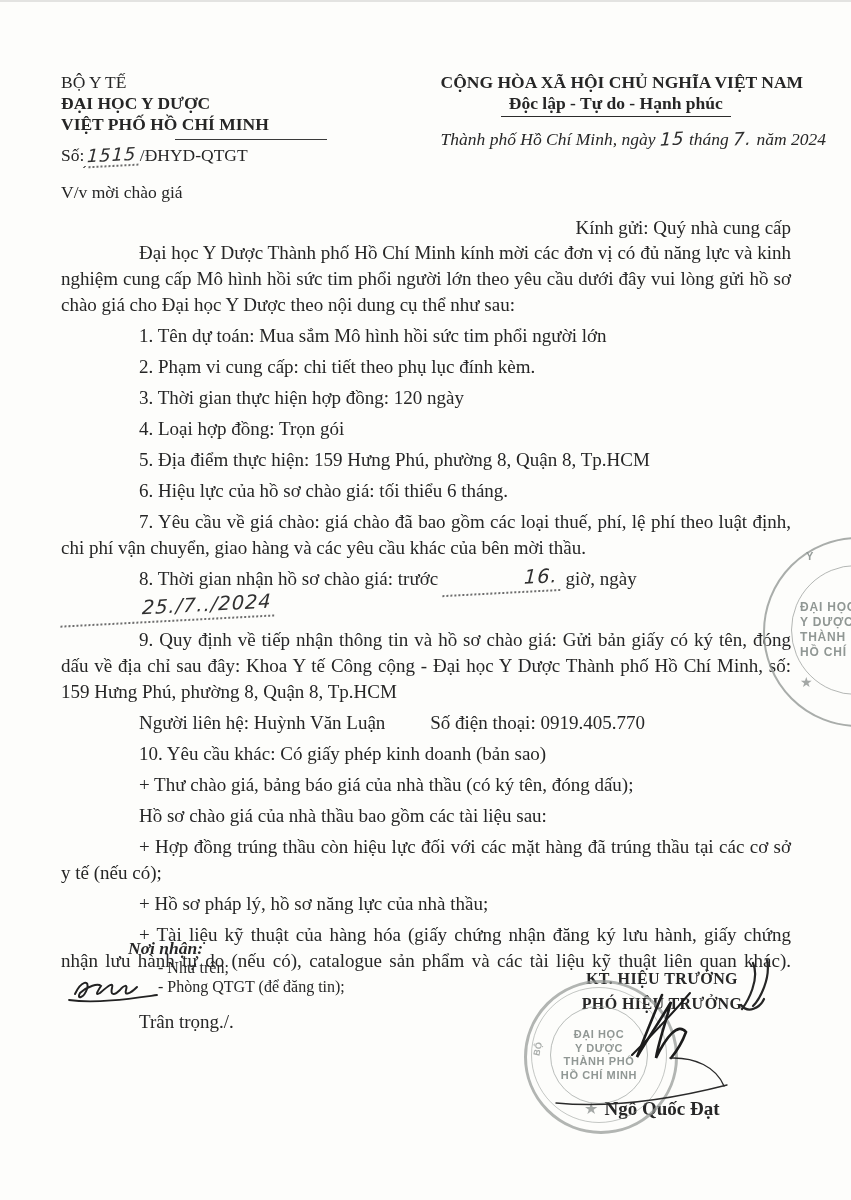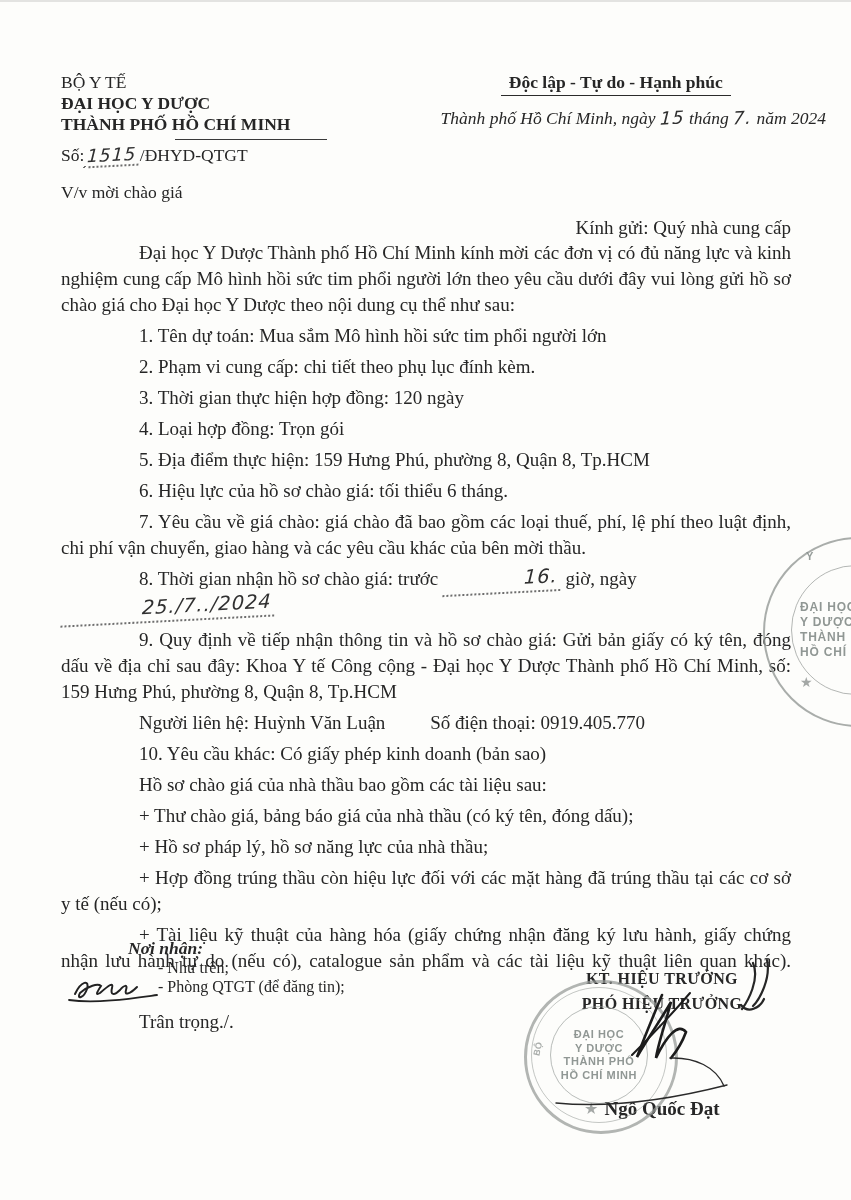--- a/index.html
+++ b/index.html
@@ -79,28 +79,29 @@
 </head>
 <body>
 
 <div class="page">
   <div class="content">
 
     <div class="hdr">
       <div class="hdr-left">
         <div class="h-line">BỘ Y TẾ</div>
         <div class="h-line bold">ĐẠI HỌC Y DƯỢC</div>
-        <div class="h-line bold">THÀNH PHỐ HỒ CHÍ MINH</div>
+        <div class="h-line bold">VIỆT PHỐ HỒ CHÍ MINH</div>
         <div class="rule"></div>
         <div class="so-line">
           <span>Số:</span><span class="hand blank">1515</span><span>/ĐHYD-QTGT</span>
         </div>
         <div class="subject">V/v mời chào giá</div>
       </div>
       <div class="hdr-right">
+        <div class="h-line bold">CỘNG HÒA XÃ HỘI CHỦ NGHĨA VIỆT NAM</div>
         <div><span class="h-line bold underlined">Độc lập - Tự do - Hạnh phúc</span></div>
         <div class="date-line">
           <span>Thành phố Hồ Chí Minh, ngày</span>
           <span class="hand">15</span>
           <span>tháng</span>
           <span class="hand">7.</span>
           <span>năm 2024</span>
         </div>
       </div>
     </div>
@@ -125,25 +126,25 @@
     </p>
 
     <p class="para">9. Quy định về tiếp nhận thông tin và hồ sơ chào giá: Gửi bản giấy có ký tên, đóng dấu về địa chỉ sau đây: Khoa Y tế Công cộng - Đại học Y Dược Thành phố Hồ Chí Minh, số: 159 Hưng Phú, phường 8, Quận 8, Tp.HCM</p>
 
     <p class="para no-justify">
       <span>Người liên hệ: Huỳnh Văn Luận</span>
       <span class="phone">Số điện thoại: 0919.405.770</span>
     </p>
 
     <p class="para">10. Yêu cầu khác: Có giấy phép kinh doanh (bản sao)</p>
+    <p class="para">+ Thư chào giá, bảng báo giá của nhà thầu (có ký tên, đóng dấu);</p>
+
     <p class="para">Hồ sơ chào giá của nhà thầu bao gồm các tài liệu sau:</p>
-
-    <p class="para">+ Thư chào giá, bảng báo giá của nhà thầu (có ký tên, đóng dấu);</p>
+    <p class="para">+ Hợp đồng trúng thầu còn hiệu lực đối với các mặt hàng đã trúng thầu tại các cơ sở y tế (nếu có);</p>
     <p class="para">+ Hồ sơ pháp lý, hồ sơ năng lực của nhà thầu;</p>
-    <p class="para">+ Hợp đồng trúng thầu còn hiệu lực đối với các mặt hàng đã trúng thầu tại các cơ sở y tế (nếu có);</p>
 
     <p class="para">
       <span>+ Tài liệu kỹ thuật của hàng hóa (giấy chứng nhận đăng ký lưu hành, giấy chứng nhận lưu hành tự do (nếu có), catalogue sản phẩm và các tài liệu kỹ thuật liên quan khác).</span>
       <svg class="inline-sig" width="92" height="30" viewBox="0 0 92 30">
         <path d="M8,20 C14,7 23,5 20,15 C17,24 9,26 13,19 C21,12 31,9 34,12 C30,18 28,22 33,19 C41,12 47,7 45,14 C43,21 47,22 53,16 C57,11 61,10 59,16 C57,22 63,20 70,13" fill="none" stroke="#222" stroke-width="2" stroke-linecap="round"></path>
         <path d="M2,26 C30,30 68,24 90,21" fill="none" stroke="#222" stroke-width="1.8" stroke-linecap="round"></path>
       </svg>
     </p>
 
     <p class="para">Trân trọng./.</p>

